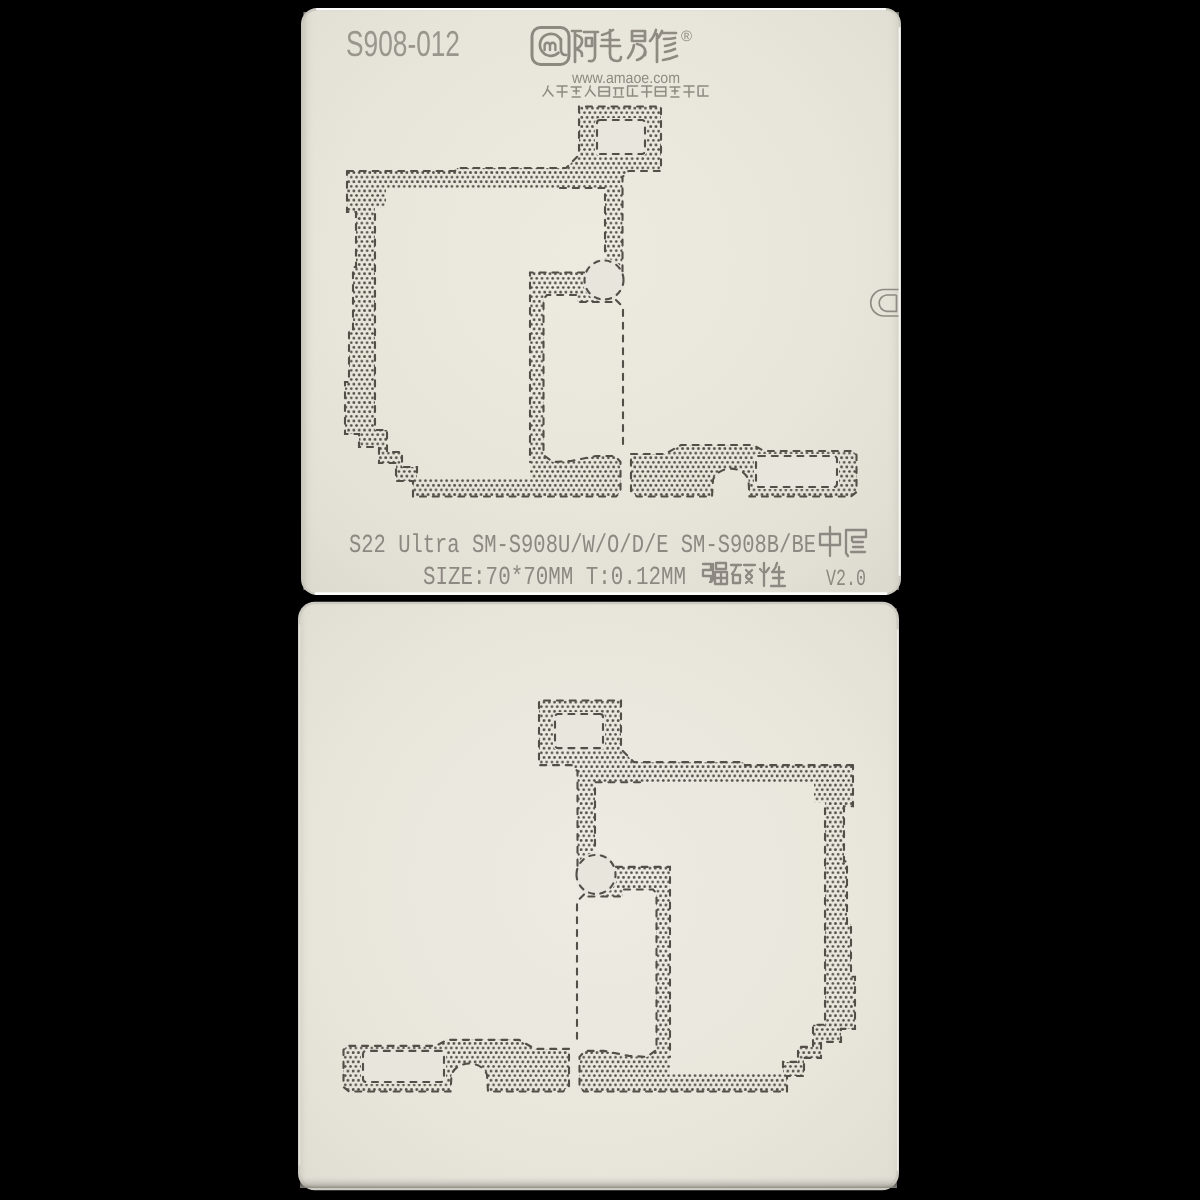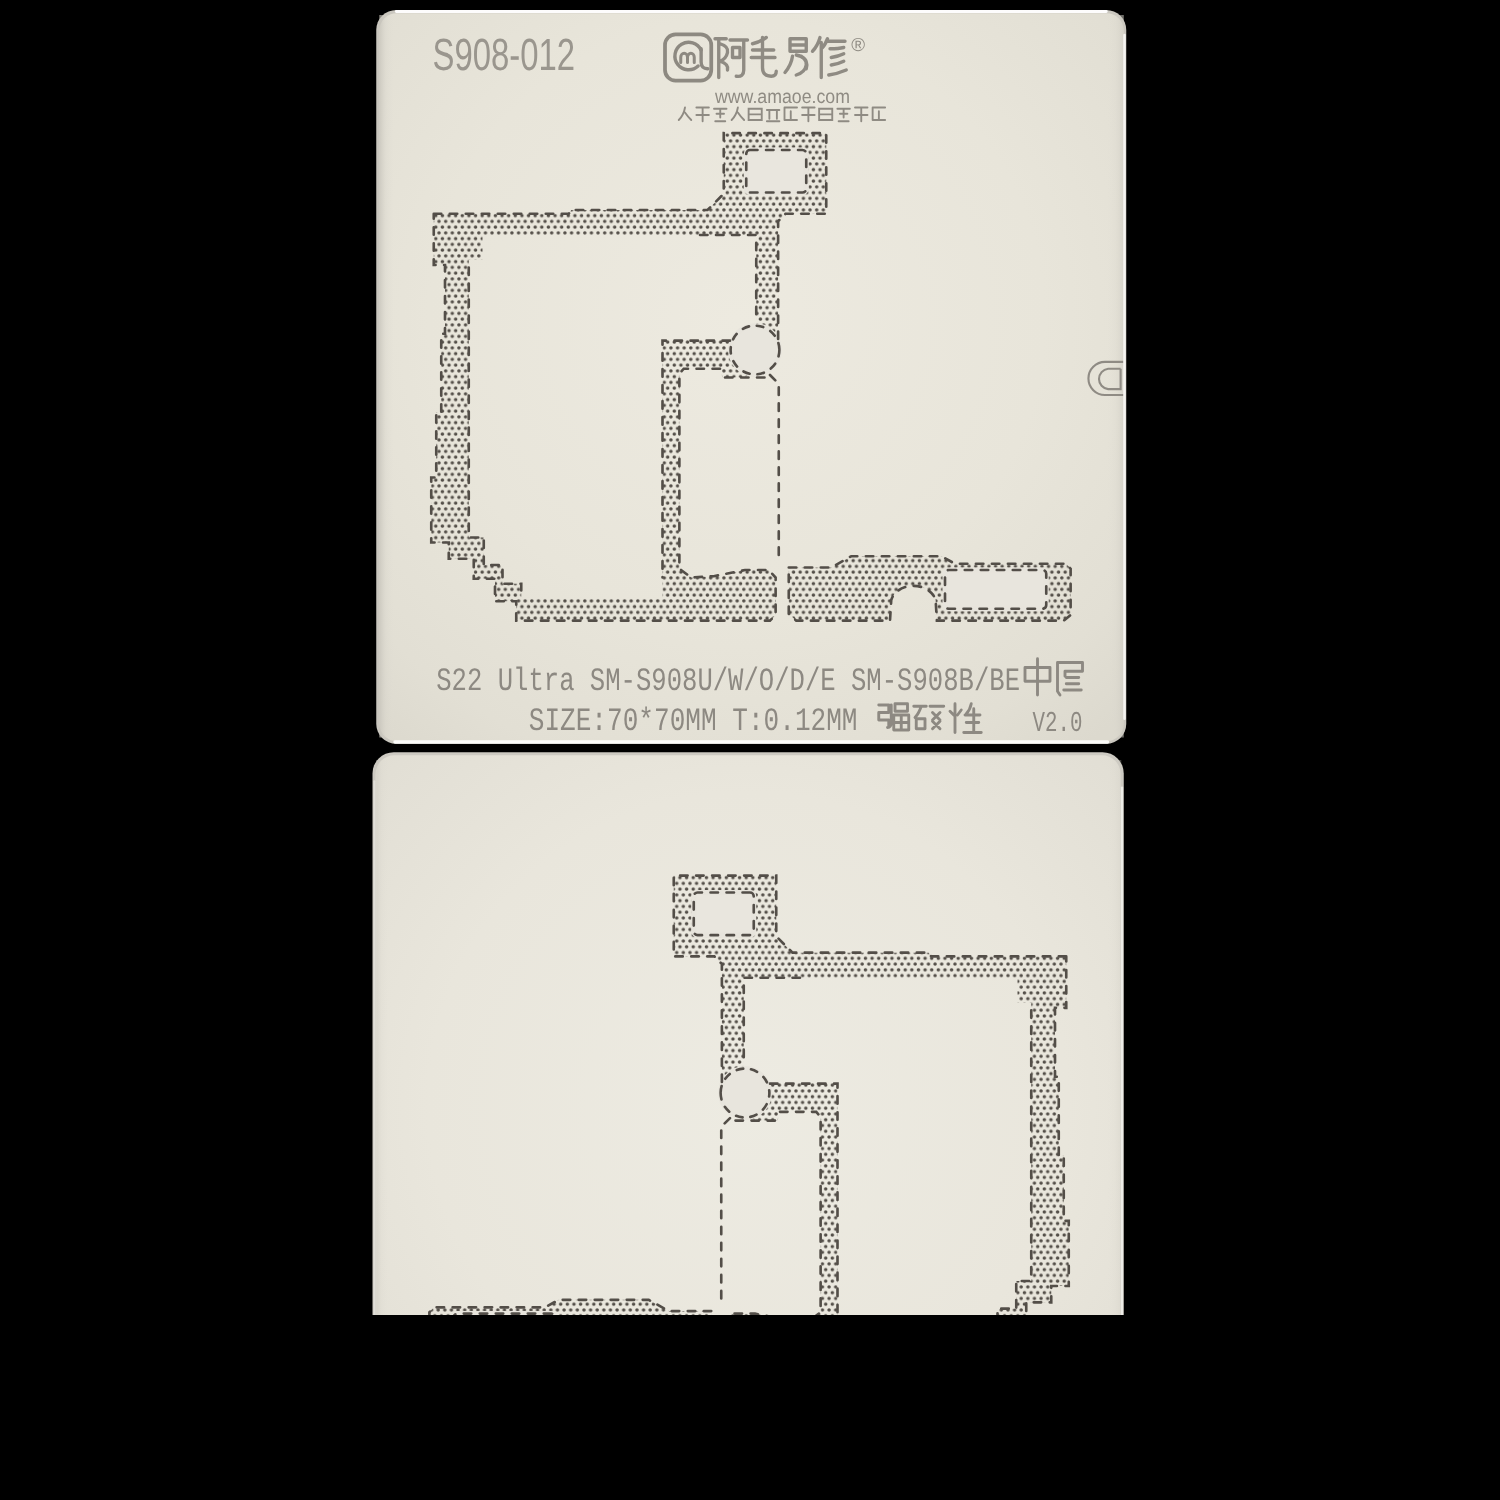--- a/index.html
+++ b/index.html
@@ -1,17 +1,17 @@
 <!DOCTYPE html>
 <html><head>
 <meta charset="utf-8">
 <style>
   html,body{margin:0;padding:0;background:#000;-webkit-font-smoothing:antialiased;}
   text{text-rendering:geometricPrecision;}
-  .stage{width:1200px;height:1052px;position:relative;background:#000;font-family:"Liberation Sans",sans-serif;}
+  .stage{width:1200px;height:1200px;position:relative;background:#000;font-family:"Liberation Sans",sans-serif;}
 </style>
 </head>
 <body>
 <div class="stage">
 <svg width="1200" height="1200" viewBox="0 0 1200 1200" xmlns="http://www.w3.org/2000/svg">
 <defs>
   <radialGradient id="plateGrad" cx="48%" cy="42%" r="75%">
     <stop offset="0%" stop-color="#edeae0"></stop>
     <stop offset="55%" stop-color="#e8e5da"></stop>
     <stop offset="85%" stop-color="#e2dfd4"></stop>

